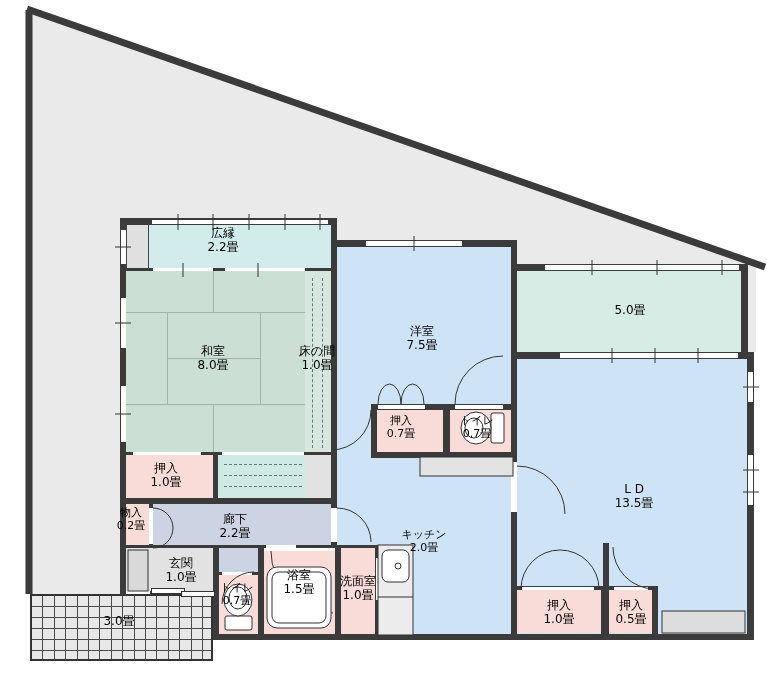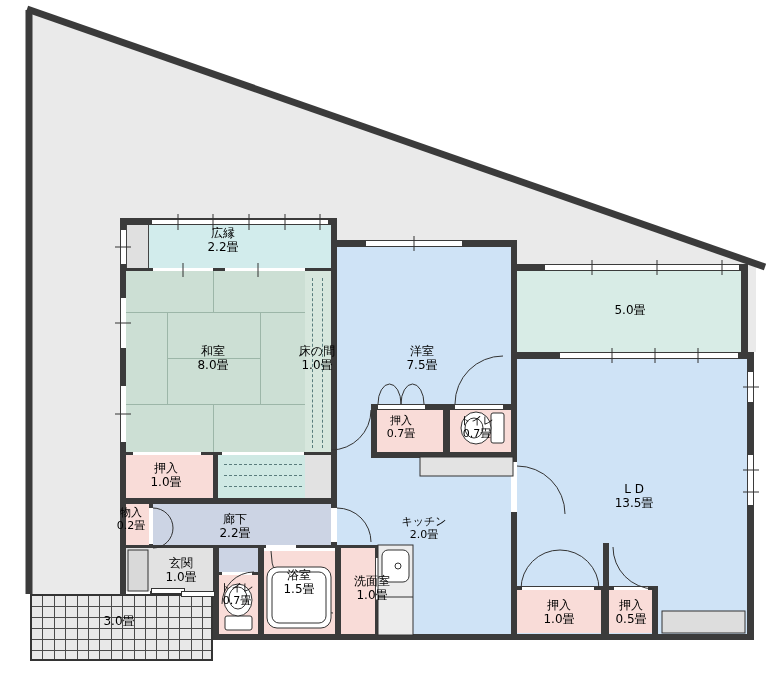--- a/index.html
+++ b/index.html
@@ -214,21 +214,21 @@
       <span class="ln">2.2畳</span>
   </div>
   <div class="lbl" style="left:213px;top:344px">
     <span class="ln">和室</span>
       <span class="ln">8.0畳</span>
   </div>
   <div class="lbl" style="left:317px;top:344px">
     <span class="ln">床の間</span>
       <span class="ln">1.0畳</span>
   </div>
-  <div class="lbl" style="left:422px;top:344px">
+  <div class="lbl" style="left:422px;top:324px">
     <span class="ln">洋室</span>
       <span class="ln">7.5畳</span>
   </div>
   <div class="lbl" style="left:630px;top:303px">
     <span class="ln">5.0畳</span>
   </div>
   <div class="lbl" style="left:634px;top:482px">
     <span class="ln">L D</span>
       <span class="ln">13.5畳</span>
   </div>
@@ -257,25 +257,25 @@
       <span class="ln">1.0畳</span>
   </div>
   <div class="lbl sm" style="left:237px;top:581px">
     <span class="ln">トイレ</span>
       <span class="ln">0.7畳</span>
   </div>
   <div class="lbl" style="left:299px;top:568px">
     <span class="ln">浴室</span>
       <span class="ln">1.5畳</span>
   </div>
-  <div class="lbl" style="left:372px;top:574px">
+  <div class="lbl" style="left:358px;top:574px">
     <span class="ln">洗面室</span>
       <span class="ln">1.0畳</span>
   </div>
-  <div class="lbl sm" style="left:424px;top:515px">
+  <div class="lbl sm" style="left:424px;top:528px">
     <span class="ln">キッチン</span>
       <span class="ln">2.0畳</span>
   </div>
   <div class="lbl" style="left:559px;top:598px">
     <span class="ln">押入</span>
       <span class="ln">1.0畳</span>
   </div>
   <div class="lbl" style="left:631px;top:598px">
     <span class="ln">押入</span>
       <span class="ln">0.5畳</span>

